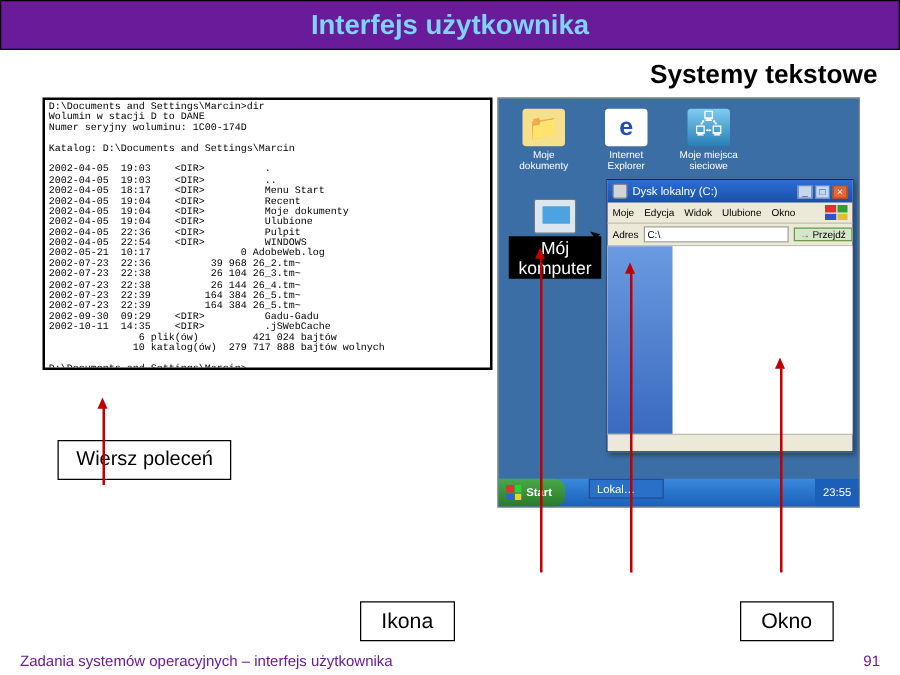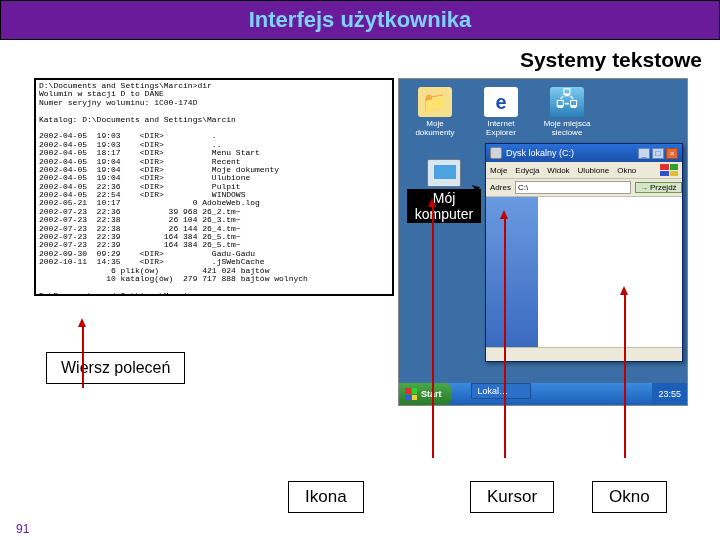--- a/index.html
+++ b/index.html
@@ -210,19 +210,19 @@
 <div class="arrow-head a1-head"></div>
 <div class="arrow-line a2-line"></div>
 <div class="arrow-head a2-head"></div>
 <div class="arrow-line a3-line"></div>
 <div class="arrow-head a3-head"></div>
 <div class="arrow-line a4-line"></div>
 <div class="arrow-head a4-head"></div>
 
 <div class="bottom-labels">
   <div class="lbl-box lbl-ikona">Ikona</div>
-  <div class="lbl-box lbl-kursor">Kursor</div>
   <div class="lbl-box lbl-okno">Okno</div>
 </div>
 
 <div class="footer">
+  <span>Zadania systemów operacyjnych – interfejs użytkownika</span>
   <span>91</span>
 </div>
 
 </body></html>

